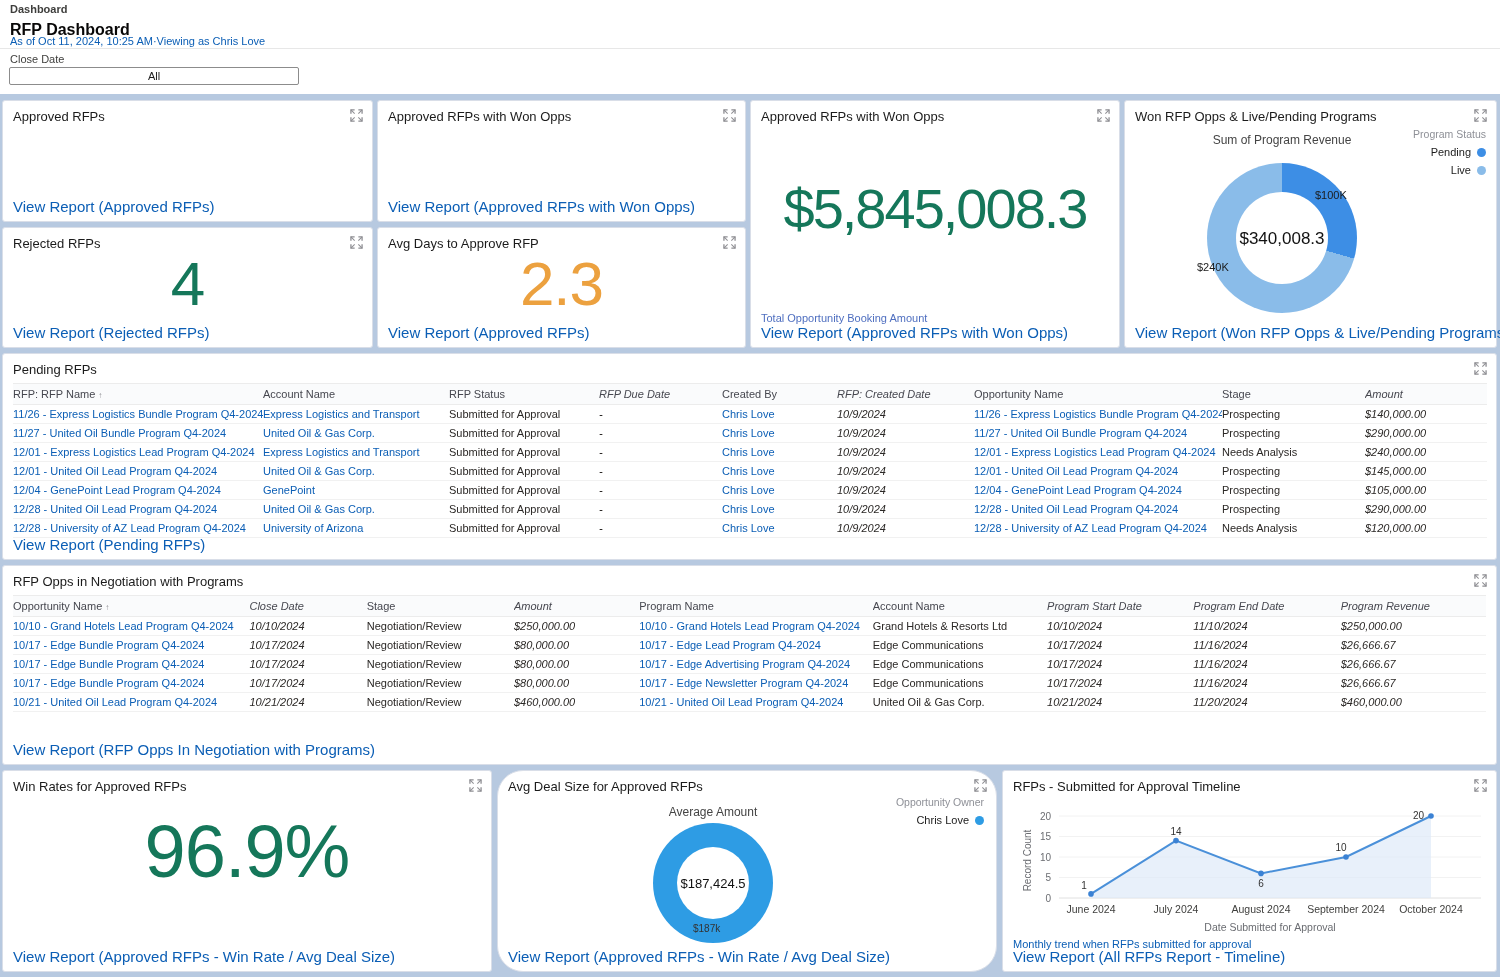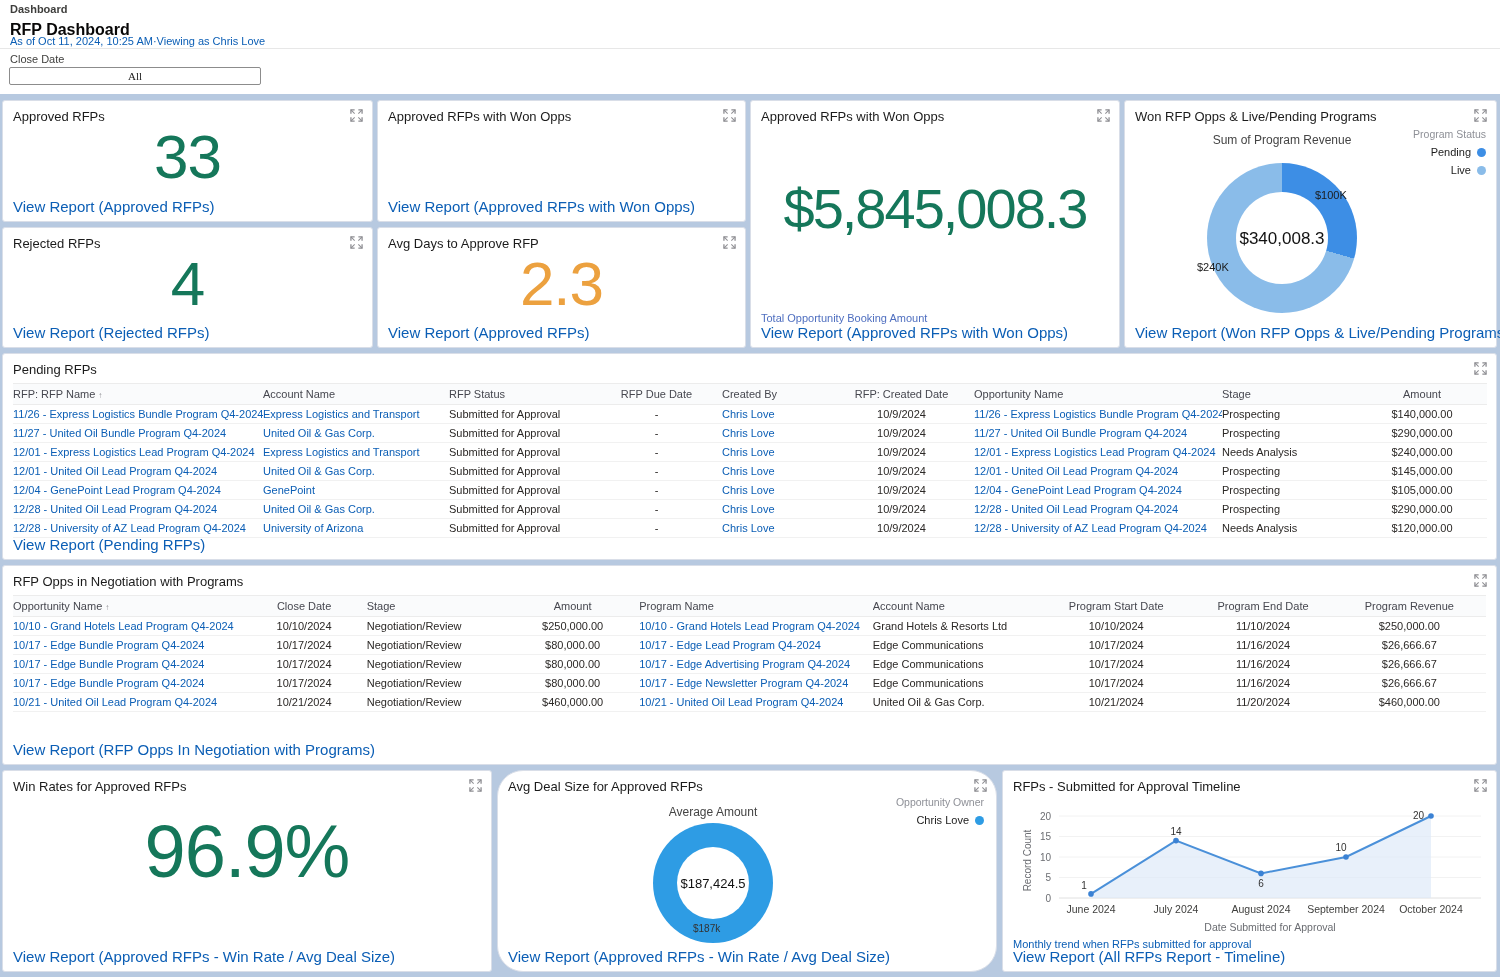--- a/index.html
+++ b/index.html
@@ -11,23 +11,23 @@
   html,body{margin:0;padding:0;}
   body{width:1500px;height:977px;position:relative;background:var(--page-bg);
        font-family:"Liberation Sans",sans-serif;overflow:hidden;}
   
   .header{position:absolute;left:0;top:0;width:1500px;height:94px;background:#fff;}
   .breadcrumb{position:absolute;left:10px;top:3px;font-size:11px;color:#3e3e3c;font-weight:bold;}
   .page-title{position:absolute;left:10px;top:21px;font-size:16px;font-weight:bold;color:#080707;}
   .subtitle{position:absolute;left:10px;top:35px;font-size:11px;color:var(--link);}
   .header-divider{position:absolute;left:0;top:48px;width:1500px;border-top:1px solid #e7e7e7;}
   .filter-label{position:absolute;left:10px;top:53px;font-size:11px;color:#3e3e3c;}
-  .filter-box{position:absolute;left:9px;top:67px;width:252px;height:18px;background:#fff;
+  .filter-box{position:absolute;left:9px;top:67px;width:290px;height:18px;background:#fff;
     border:1px solid #8c8c8c;border-radius:2px;font-size:11px;color:#1b1b1b;
-    text-align:center;line-height:16px;cursor:pointer;font-family:Liberation Serif, serif;}
+    text-align:center;line-height:16px;cursor:pointer;}
   
   .card{position:absolute;background:#fff;border:1px solid var(--card-border);border-radius:3px;}
   .card-title{position:absolute;left:10px;top:8px;font-size:13px;color:#1b1b1b;white-space:nowrap;}
   .expand-btn{position:absolute;right:9px;top:8px;width:13px;height:13px;cursor:pointer;}
   .expand-btn svg{display:block;}
   .view-link{position:absolute;left:10px;bottom:6px;font-size:15px;color:var(--link);
     cursor:pointer;white-space:nowrap;}
   .footnote-link{position:absolute;left:10px;bottom:23px;font-size:11px;color:#4f6fc0;white-space:nowrap;}
   .kpi-value{position:absolute;left:0;right:0;text-align:center;color:var(--green);
     font-weight:400;line-height:1;letter-spacing:-1px;}
@@ -73,21 +73,21 @@
   
   #card-pending{left:2px;top:353px;width:1495px;height:207px;}
   #card-negotiation{left:2px;top:565px;width:1495px;height:200px;}
   table.data-tbl{border-collapse:collapse;table-layout:fixed;width:1473px;
     margin:29px 10px 0 10px;font-size:11px;}
   table.data-tbl th{font-weight:normal;color:#46474f;text-align:left;
     border-top:1px solid #ececec;border-bottom:1px solid #ececec;background:#fafbfc;
     padding:4px 8px 4px 0;white-space:nowrap;overflow:hidden;cursor:pointer;}
   table.data-tbl td{color:#2b2826;border-bottom:1px solid #f1f1f1;
     padding:3px 8px 3px 0;white-space:nowrap;overflow:hidden;}
-  table.data-tbl .r{text-align:center;}
+  table.data-tbl .r{text-align:left;font-style:italic;}
   table.data-tbl td.lnk{color:var(--link);cursor:pointer;}
   .sort-arrow{font-size:8px;color:#8e8e93;margin-left:3px;}
   
   #timeline-svg{position:absolute;left:8px;top:36px;}
   .y-axis-title{position:absolute;left:-36px;top:84px;width:120px;text-align:center;
     font-size:10px;color:#6b6d72;transform:rotate(-90deg);}
   #timeline-footnote{position:absolute;left:10px;bottom:21px;font-size:11px;color:var(--link);}
 </style>
 </head>
 <body>
@@ -102,21 +102,20 @@
 </div>
 
 <div class="card" id="card-approved">
   <div class="card-title">Approved RFPs</div>
   <span class="expand-btn">
       <svg width="13" height="13" viewBox="0 0 14 14" fill="none">
         <path d="M1 5V1h4M9 1h4v4M13 9v4H9M5 13H1V9" stroke="#8e8e93" stroke-width="1.4"></path>
         <path d="M1 1l4 4M13 1L9 5M13 13L9 9M1 13l4-4" stroke="#8e8e93" stroke-width="1.1"></path>
       </svg>
     </span>
-  <div class="kpi-value">33</div>
   <div class="view-link">View Report (Approved RFPs)</div>
 </div>
 
 <div class="card" id="card-approved-won">
   <div class="card-title">Approved RFPs with Won Opps</div>
   <span class="expand-btn">
       <svg width="13" height="13" viewBox="0 0 14 14" fill="none">
         <path d="M1 5V1h4M9 1h4v4M13 9v4H9M5 13H1V9" stroke="#8e8e93" stroke-width="1.4"></path>
         <path d="M1 1l4 4M13 1L9 5M13 13L9 9M1 13l4-4" stroke="#8e8e93" stroke-width="1.1"></path>
       </svg>

